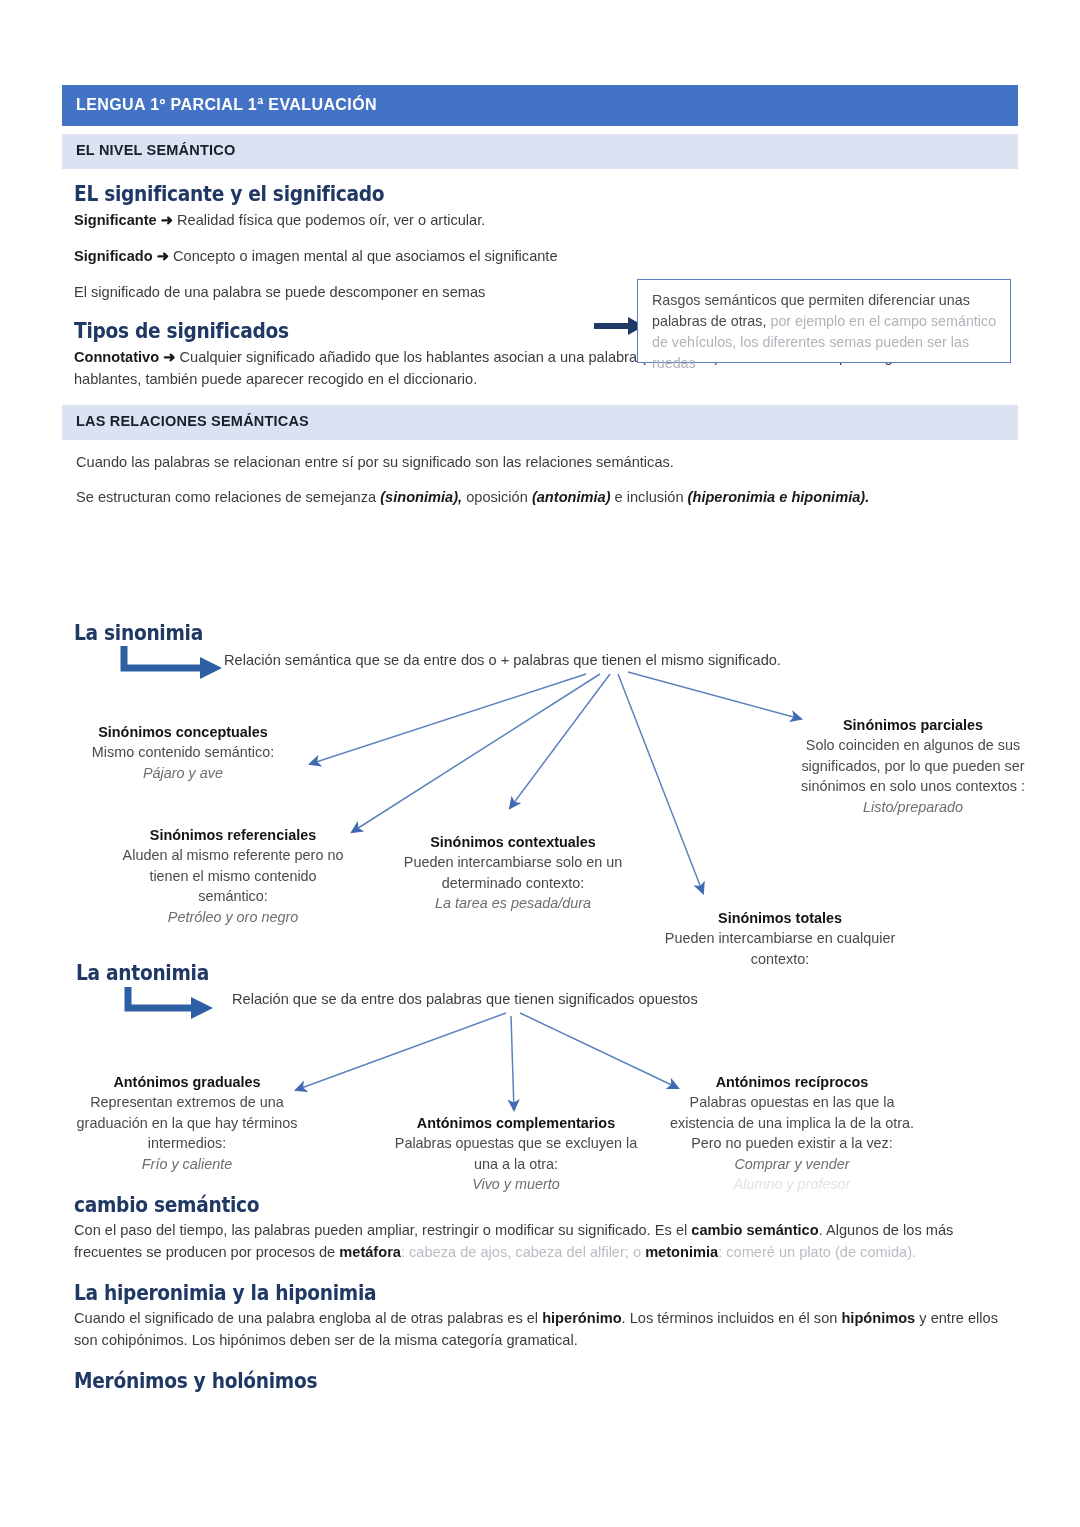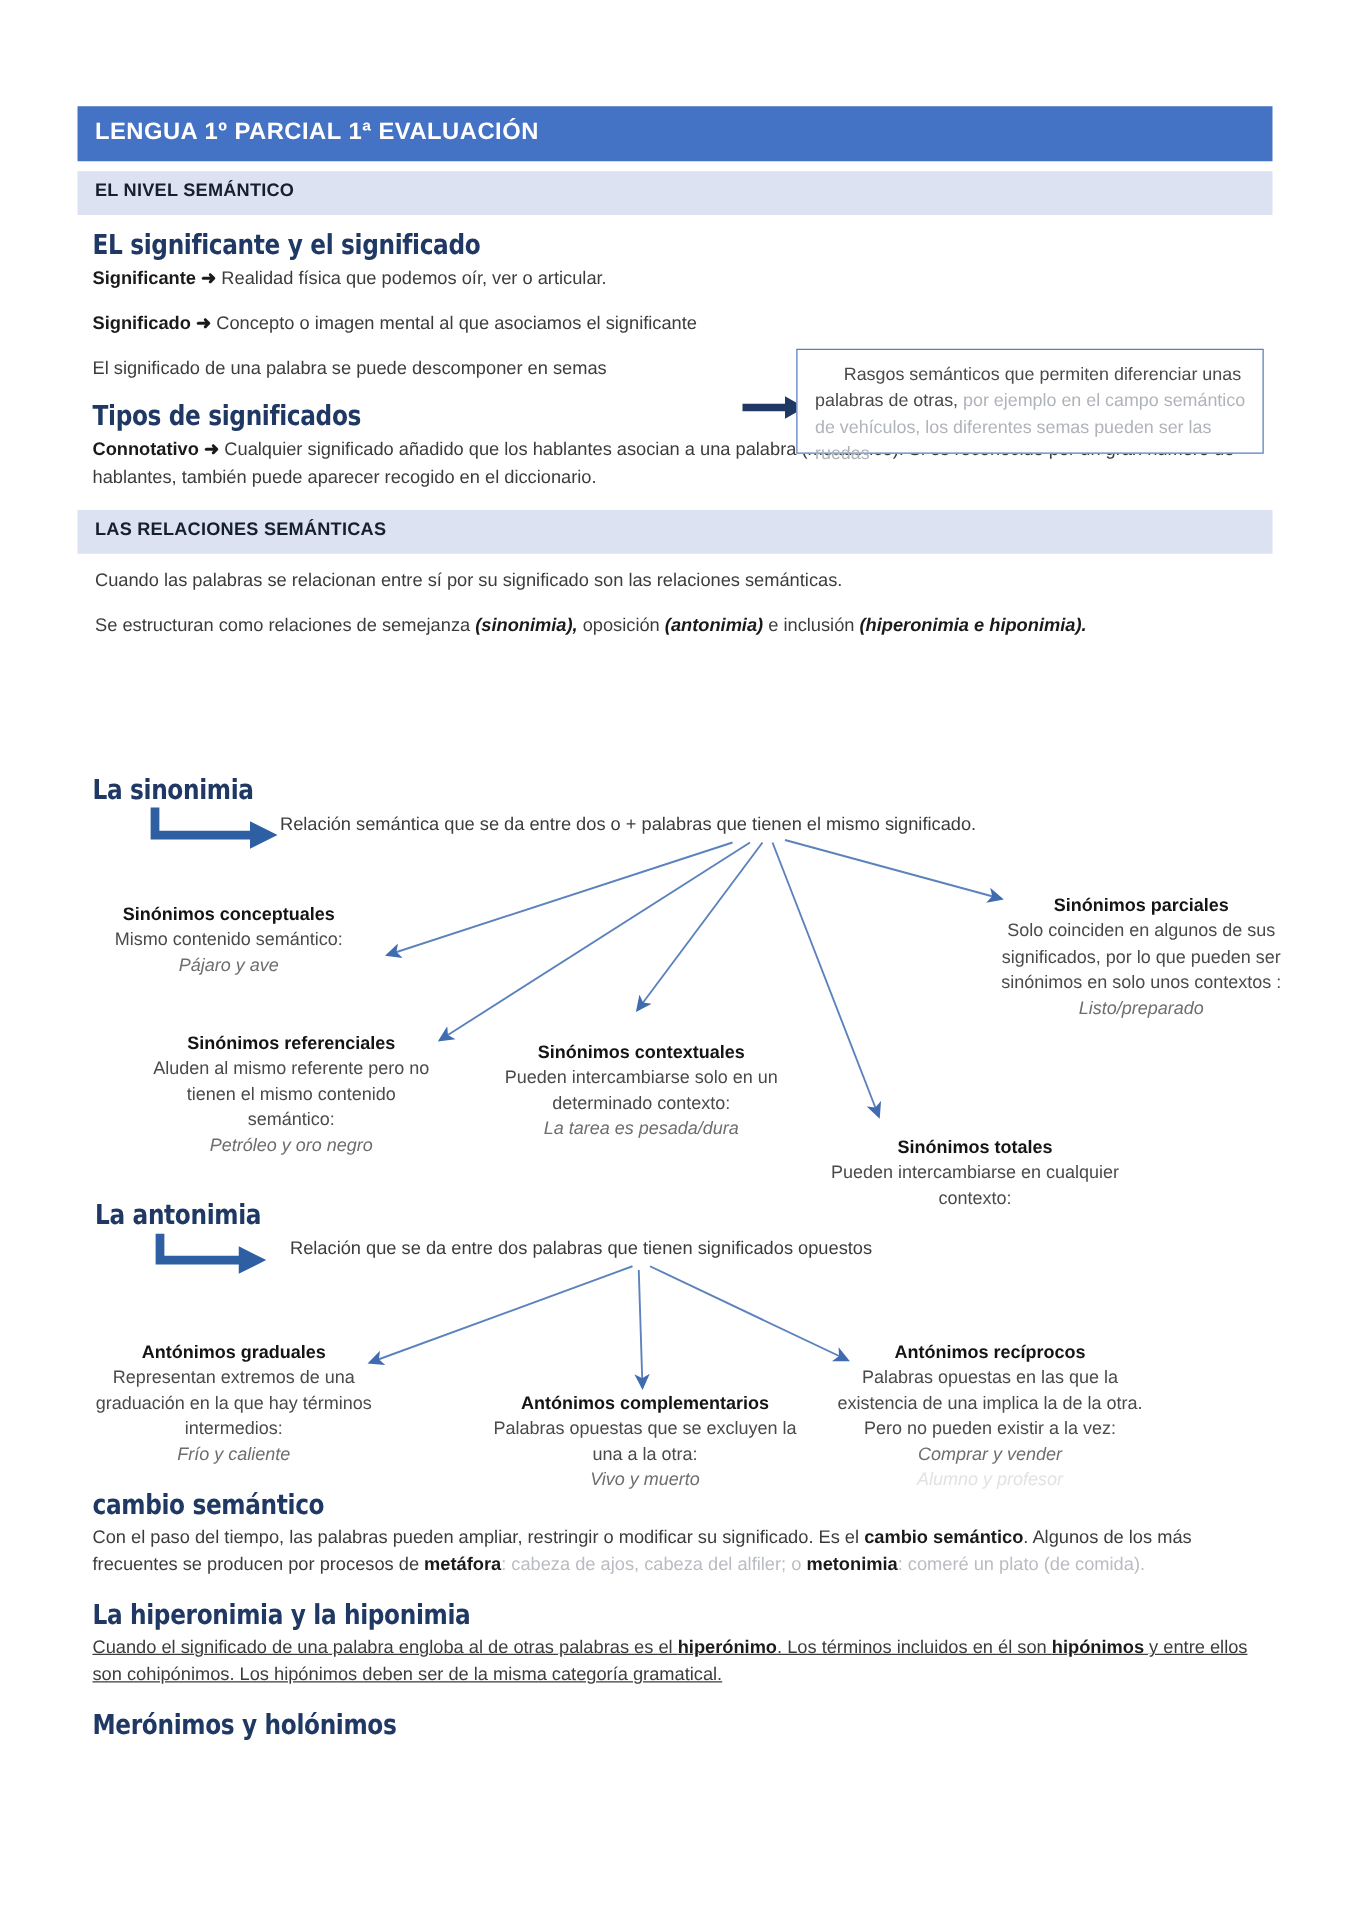--- a/index.html
+++ b/index.html
@@ -25,21 +25,21 @@
     left: 62px;
     top: 85px;
     width: 956px;
   }
 
   
   .title-bar {
     background: #4472C4;
     color: #ffffff;
     font-weight: bold;
-    font-size: 19px;
+    font-size: 16px;
     letter-spacing: 0.4px;
     padding: 11px 14px 12px 14px;
     line-height: 1.1;
   }
   .sub-bar {
     background: #DCE2F2;
     color: #15202B;
     font-weight: bold;
     font-size: 14.5px;
     letter-spacing: 0.2px;
@@ -86,21 +86,21 @@
     width: 374px;
     height: 84px;
     border: 1px solid #5B7FBF;
     background: #ffffff;
     padding: 10px 12px 0 14px;
     box-sizing: border-box;
     font-size: 14.3px;
     line-height: 1.48;
     color: #4A4A4A;
   }
-  .note-box .fade1 { color: #4A4A4A; margin-left: 23px; }
+  .note-box .fade1 { color: #4A4A4A; }
   .note-box .fade2 { color: #AFB3BA; }
 
   
   .diagram {
     position: absolute;
     left: 0;
     top: 0;
     width: 1080px;
     height: 1527px;
     pointer-events: none;
@@ -276,19 +276,19 @@
     <span class="ex">Comprar y vender</span>
     <span class="ex2">Alumno y profesor</span>
   </div>
 
   <div style="position:absolute; left:62px; top:1192px; width:956px;">
 
     <h2 class="disp" style="margin:0 0 3px 12px;">cambio semántico</h2>
     <p class="body" style="margin-bottom:16px;"><span>Con el paso del tiempo, las palabras pueden ampliar, restringir o modificar su significado. Es el </span><b>cambio semántico</b><span>. Algunos de los más frecuentes se producen por procesos de </span><b>metáfora</b><span class="dim">: cabeza de ajos, cabeza del alfiler; o </span><b>metonimia</b><span class="dim">: comeré un plato (de comida).</span></p>
 
     <h2 class="disp" style="margin:0 0 3px 12px;">La hiperonimia y la hiponimia</h2>
-    <p class="body" style="margin-bottom:16px;text-decoration:underline;"><span>Cuando el significado de una palabra engloba al de otras palabras es el </span><b>hiperónimo</b><span>. Los términos incluidos en él son </span><b>hipónimos</b><span> y entre ellos son cohipónimos. Los hipónimos deben ser de la misma categoría gramatical.</span></p>
+    <p class="body" style="margin-bottom:16px;"><span>Cuando el significado de una palabra engloba al de otras palabras es el </span><b>hiperónimo</b><span>. Los términos incluidos en él son </span><b>hipónimos</b><span> y entre ellos son cohipónimos. Los hipónimos deben ser de la misma categoría gramatical.</span></p>
 
     <h2 class="disp" style="margin:0 0 3px 12px;">Merónimos y holónimos</h2>
 
   </div>
 
 </div>
 
 </body></html>

